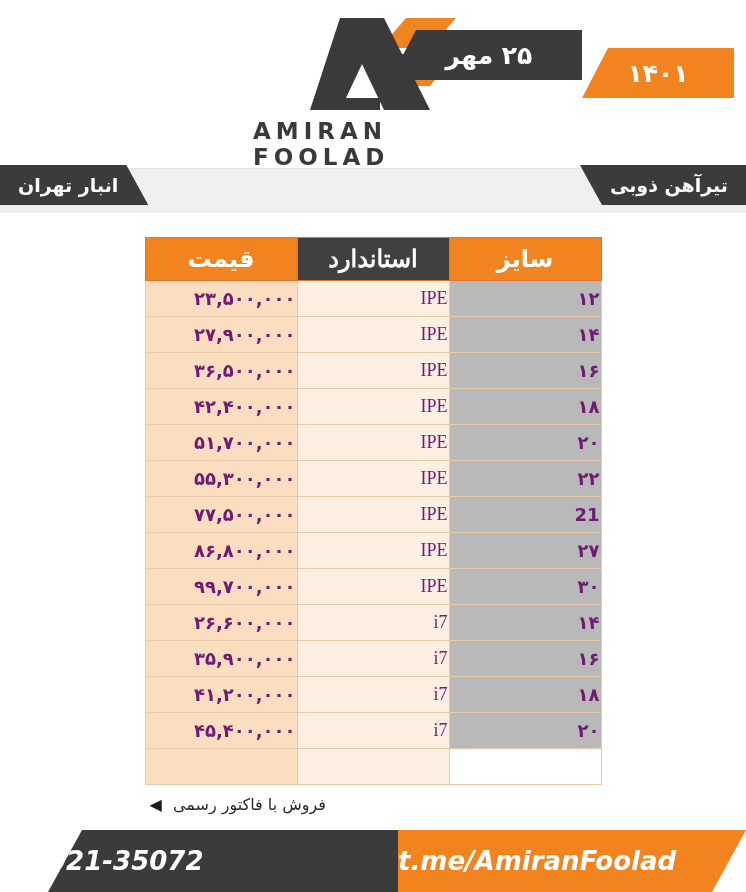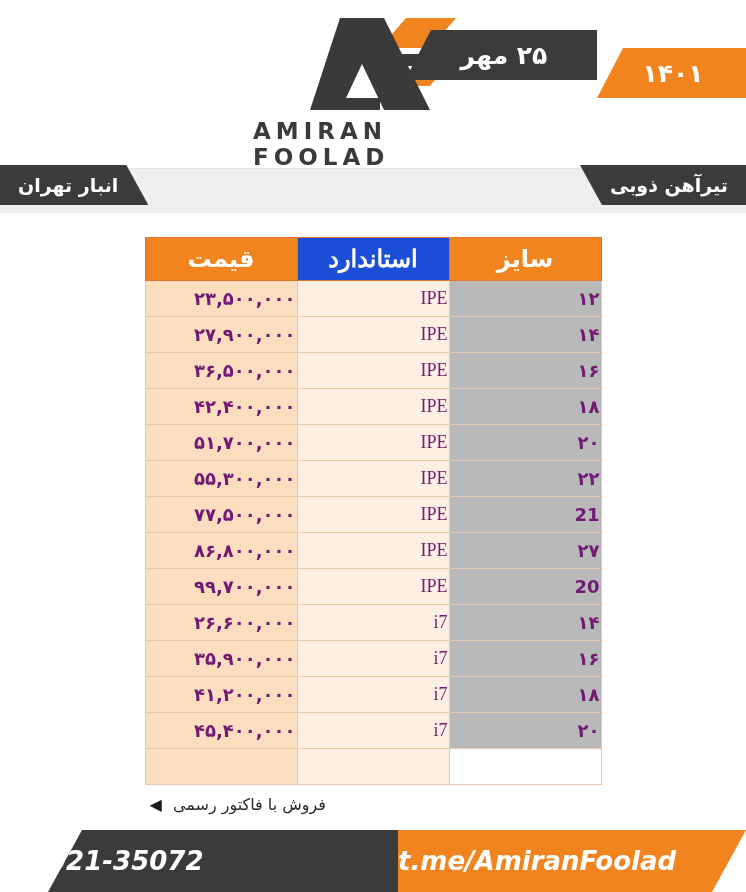--- a/index.html
+++ b/index.html
@@ -43,21 +43,21 @@
     font-weight: 700;
     color: #3a3a3a;
     margin-top: 4px;
     direction: ltr;
   }
 
   
   .date-ribbons {
     position: absolute;
     top: 26px;
-    right: 1px;
+    right: 16px;
     display: flex;
     flex-direction: row;
     align-items: center;
     height: 76px;
   }
   .ribbon {
     height: 50px;
     display: flex;
     align-items: center;
     justify-content: center;
@@ -239,21 +239,21 @@
   <div class="tag tag-right">
     <span>تیرآهن ذوبی</span>
   </div>
 </div>
 
 <div class="table-area">
   <table class="price">
     <thead>
       <tr>
         <th class="col-size">سایز</th>
-        <th class="col-std" style="background:#1d4ed8;color:#fff;font-family:Liberation Sans, sans-serif;">استاندارد</th>
+        <th class="col-std" style="background:#404040;color:#fff;font-family:Liberation Sans, sans-serif;">استاندارد</th>
         <th class="col-price" style="background:#f28420;color:#fff;">قیمت</th>
       </tr>
     </thead>
     <tbody>
       <tr>
         <td class="col-size">۱۲</td>
         <td class="col-std">IPE</td>
         <td class="col-price">۲۳,۵۰۰,۰۰۰</td>
       </tr>
       <tr>
@@ -285,21 +285,21 @@
         <td class="col-size">21</td>
         <td class="col-std">IPE</td>
         <td class="col-price">۷۷,۵۰۰,۰۰۰</td>
       </tr>
       <tr>
         <td class="col-size">۲۷</td>
         <td class="col-std">IPE</td>
         <td class="col-price">۸۶,۸۰۰,۰۰۰</td>
       </tr>
       <tr>
-        <td class="col-size">20</td>
+        <td class="col-size">۳۰</td>
         <td class="col-std">IPE</td>
         <td class="col-price">۹۹,۷۰۰,۰۰۰</td>
       </tr>
       <tr>
         <td class="col-size">۱۴</td>
         <td class="col-std">i7</td>
         <td class="col-price">۲۶,۶۰۰,۰۰۰</td>
       </tr>
       <tr>
         <td class="col-size">۱۶</td>

